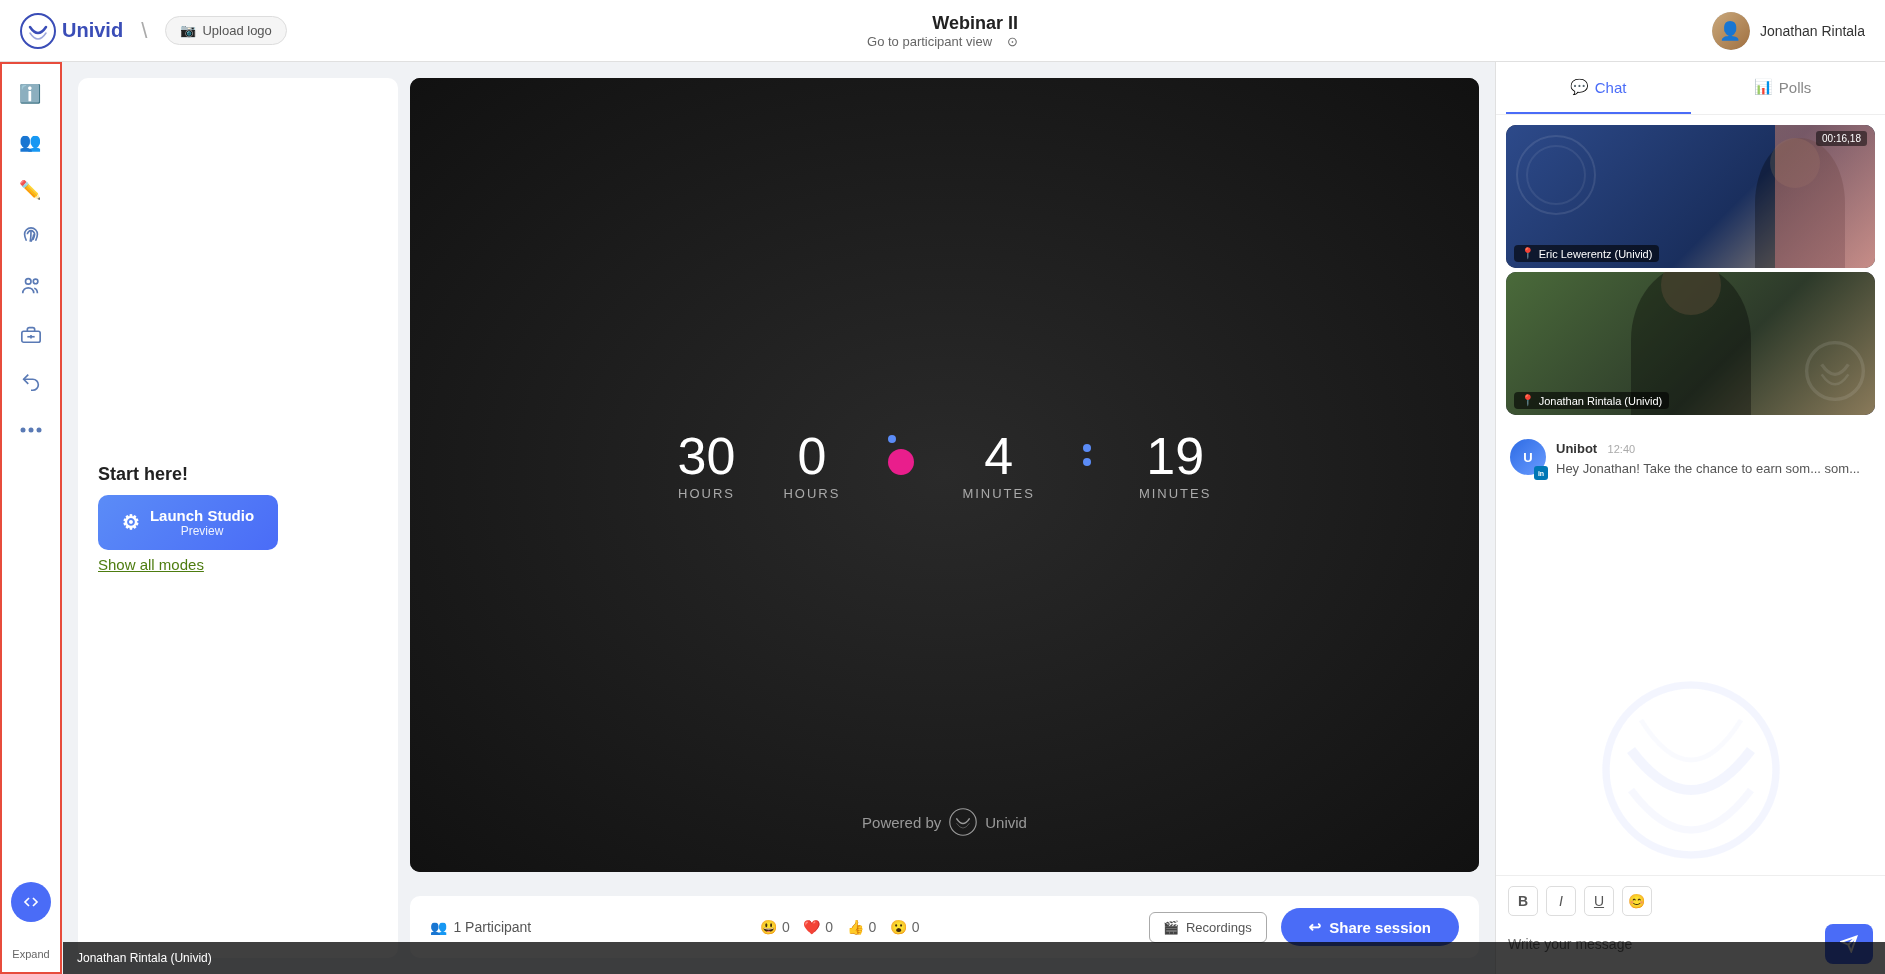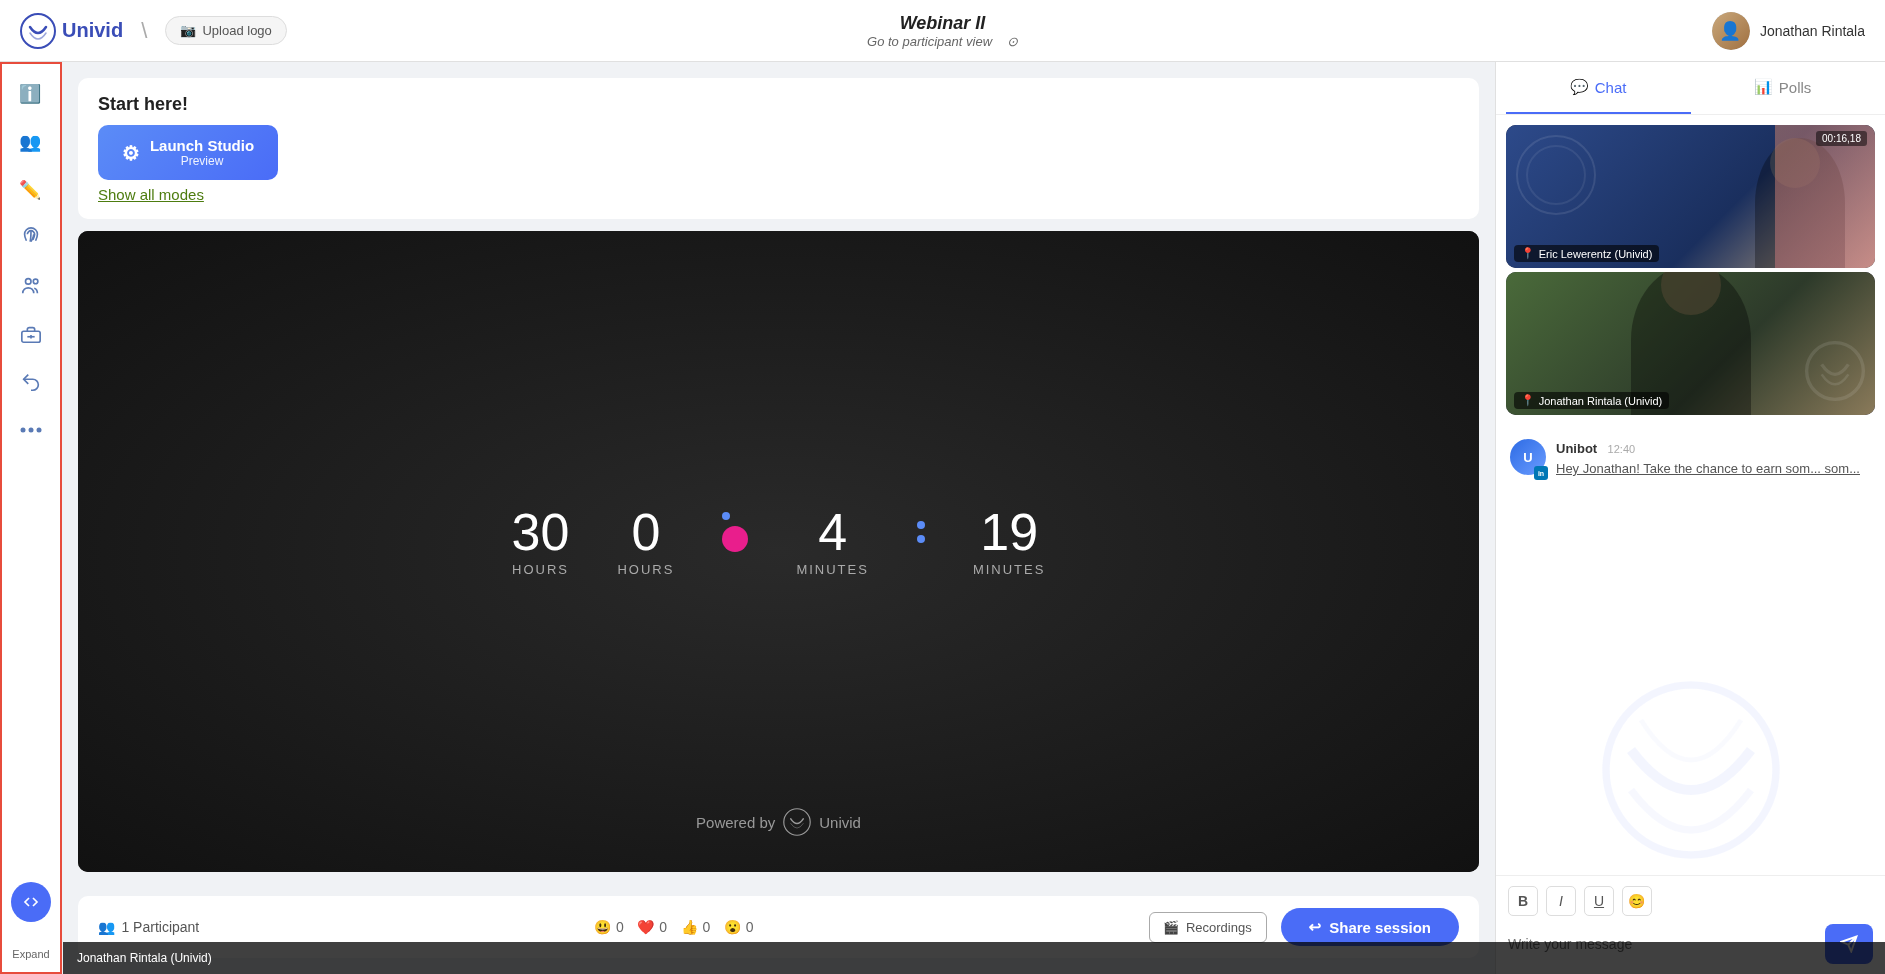--- a/index.html
+++ b/index.html
@@ -19,21 +19,21 @@
     }
     .top-nav-left { display: flex; align-items: center; gap: 14px; }
     .logo { display: flex; align-items: center; gap: 6px; font-size: 20px; font-weight: 700; color: #3a4db7; }
     .logo-icon { width: 36px; height: 36px; }
     .divider-slash { color: #aaa; font-size: 22px; margin: 0 4px; }
     .upload-logo-btn {
       display: flex; align-items: center; gap: 6px;
       background: #f5f5f5; border: 1px solid #ddd; border-radius: 20px;
       padding: 6px 14px; font-size: 13px; color: #555; cursor: pointer;
     }
-    .top-nav-center { text-align: center; position: absolute; left: 50%; transform: translateX(-50%); font-style: italic; }
+    .top-nav-center { text-align: right; position: absolute; left: 50%; transform: translateX(-50%); }
     .webinar-title { font-size: 18px; font-weight: 600; color: #222; }
     .participant-view { font-size: 13px; color: #666; display: flex; align-items: center; gap: 15px; cursor: pointer; }
     .top-nav-right { display: flex; align-items: center; gap: 10px; }
     .user-avatar { width: 38px; height: 38px; border-radius: 50%; background: #ccc; overflow: hidden; }
     .user-name { font-size: 14px; font-weight: 500; color: #333; }
 
     
     .main-layout {
       display: flex;
       height: calc(974px - 62px);
@@ -67,21 +67,21 @@
     }
     .expand-label {
       position: absolute; bottom: 12px;
       font-size: 11px; color: #666;
     }
 
     
     .content-area {
       flex: 1;
       display: flex;
-      flex-direction: column;
+      flex-direction: row;
       padding: 16px;
       gap: 12px;
       overflow: hidden;
     }
 
     
     .start-panel {
       background: #fff;
       border-radius: 10px;
       padding: 16px 20px;
@@ -169,21 +169,21 @@
       border-bottom: 2px solid transparent;
     }
     .tab-btn.active { color: #4a6cf7; border-bottom-color: #4a6cf7; }
 
     
     .chat-area { flex: 1; overflow-y: auto; padding: 14px; }
     .chat-message { display: flex; gap: 10px; margin-bottom: 16px; }
     .chat-content { flex: 1; }
     .chat-sender { font-size: 13px; font-weight: 600; color: #333; }
     .chat-time { font-size: 11px; color: #aaa; margin-left: 6px; }
-    .chat-text { font-size: 13px; color: #555; margin-top: 3px; line-height: 1.4; text-decoration: underline; }
+    .chat-text { font-size: 13px; color: #555; margin-top: 3px; line-height: 1.4; }
 
     
     .video-thumbnails { padding: 10px; display: flex; flex-direction: column; gap: 0; }
     .video-thumb {
       position: relative; border-radius: 10px; overflow: hidden; height: 143px;
       background: #1a1a2e;
     }
     .video-thumb + .video-thumb { margin-top: 4px; }
     .thumb-label {
       position: absolute; bottom: 6px; left: 8px;

